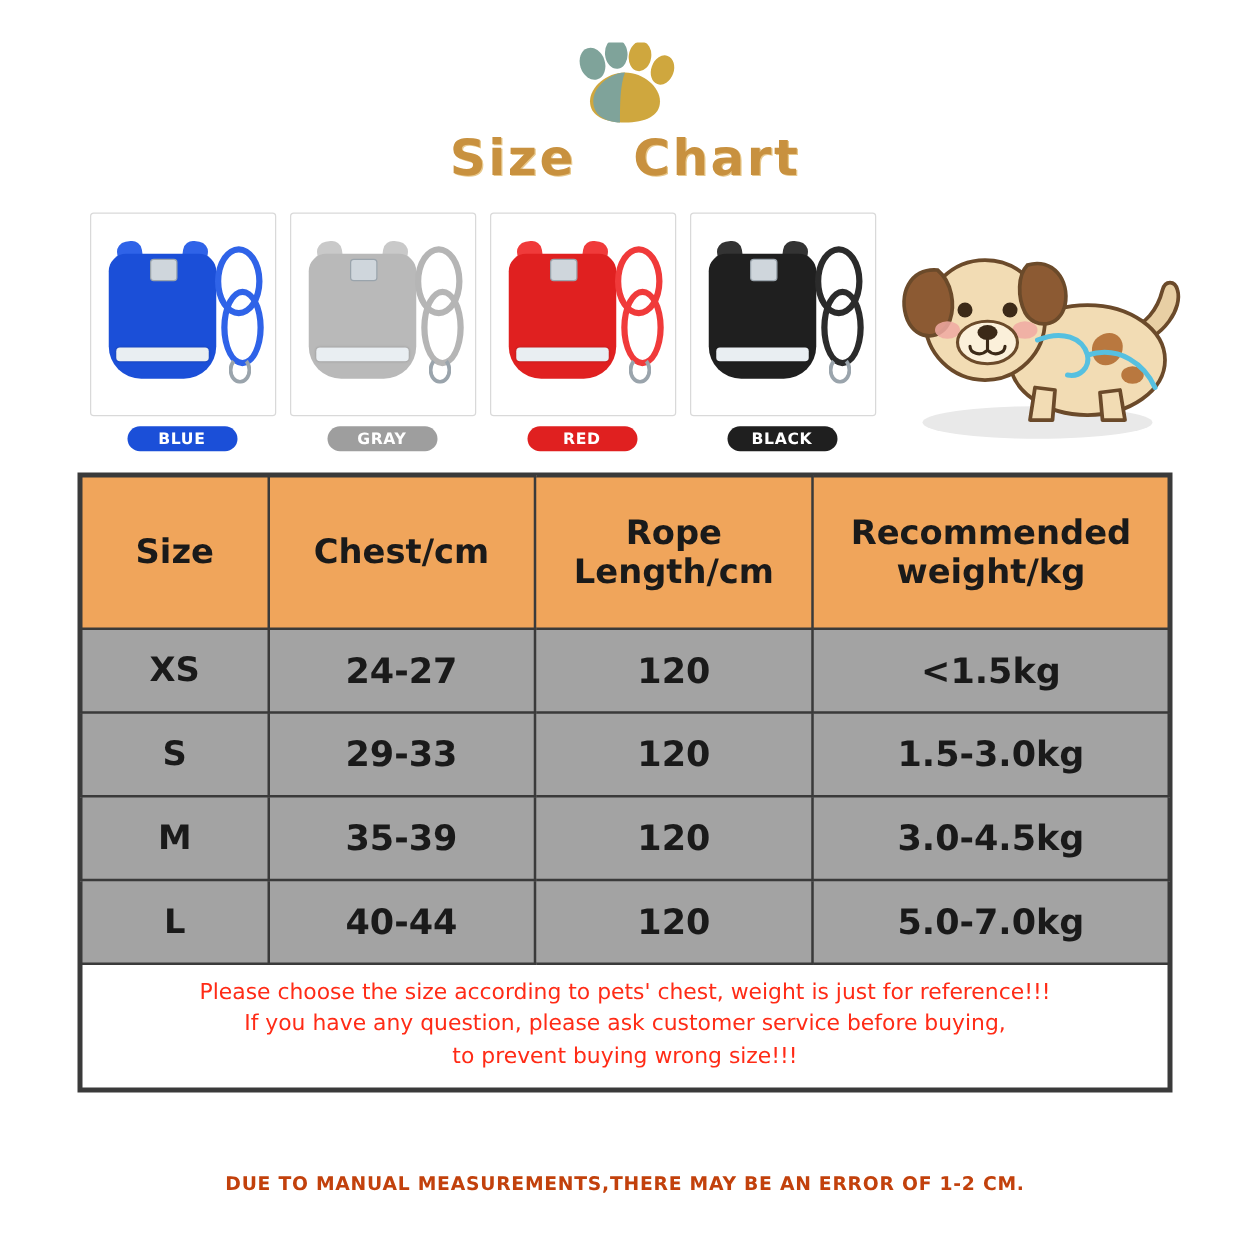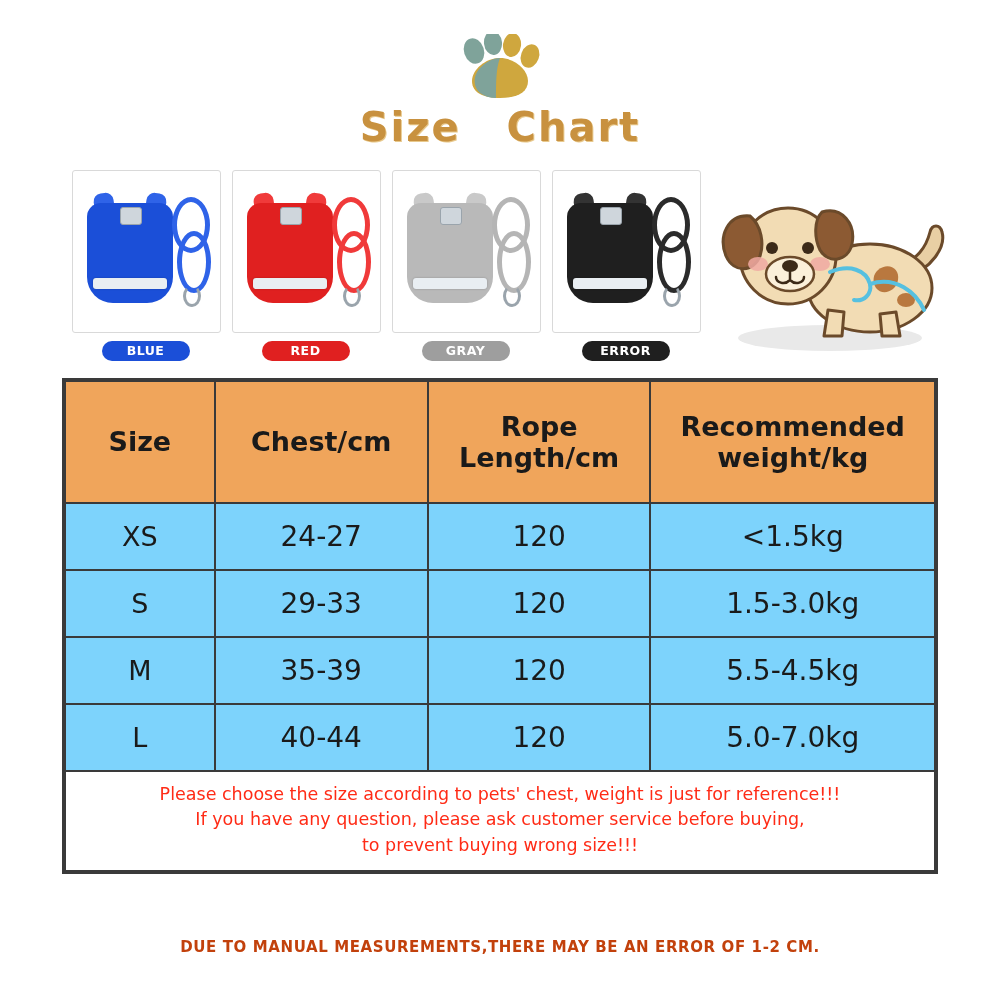--- a/index.html
+++ b/index.html
@@ -109,22 +109,22 @@
     background:#f0a55b;
     font-size:27px;
     font-weight:bold;
     height:112px;
     line-height:1.15;
     padding:4px 6px;
   }
   tbody td{
     height:63px;
     font-size:28px;
-    font-weight:normal;
-    background:#7dd3fc;
+    font-weight:bold;
+    background:#a3a3a3;
   }
   tbody td.size-col{font-size:27px;}
   col.c1{width:17.2%;}
   col.c2{width:24.5%;}
   col.c3{width:25.6%;}
   col.c4{width:32.7%;}
 
   .notes{
     border:2px solid #3a3a3a;
     border-top:none;
@@ -182,69 +182,69 @@
           <div class="coil c2" style="border-color:#2f63e8"></div>
           <div class="hook"></div>
         </div>
       </div>
       <div class="label" style="background:#1b4fd8">BLUE</div>
     </div>
 
     <div class="swatch">
       <div class="swatch-box">
         <div class="harness">
+          <div class="strapL" style="background:#c9c9c9"></div>
+          <div class="strapR" style="background:#c9c9c9"></div>
+          <div class="body" style="background:#b9b9b9"></div>
+          <div class="buckle"></div>
+          <div class="reflect"></div>
+        </div>
+        <div class="leash">
+          <div class="coil c1" style="border-color:#b5b5b5"></div>
+          <div class="coil c2" style="border-color:#b5b5b5"></div>
+          <div class="hook"></div>
+        </div>
+      </div>
+      <div class="label gray" style="background:#9e9e9e">GRAY</div>
+    </div>
+
+    <div class="swatch">
+      <div class="swatch-box">
+        <div class="harness">
           <div class="strapL" style="background:#f03a3a"></div>
           <div class="strapR" style="background:#f03a3a"></div>
           <div class="body" style="background:#e02020"></div>
           <div class="buckle"></div>
           <div class="reflect"></div>
         </div>
         <div class="leash">
           <div class="coil c1" style="border-color:#f03a3a"></div>
           <div class="coil c2" style="border-color:#f03a3a"></div>
           <div class="hook"></div>
         </div>
       </div>
       <div class="label" style="background:#e02020">RED</div>
-    </div>
-
-    <div class="swatch">
-      <div class="swatch-box">
-        <div class="harness">
-          <div class="strapL" style="background:#c9c9c9"></div>
-          <div class="strapR" style="background:#c9c9c9"></div>
-          <div class="body" style="background:#b9b9b9"></div>
-          <div class="buckle"></div>
-          <div class="reflect"></div>
-        </div>
-        <div class="leash">
-          <div class="coil c1" style="border-color:#b5b5b5"></div>
-          <div class="coil c2" style="border-color:#b5b5b5"></div>
-          <div class="hook"></div>
-        </div>
-      </div>
-      <div class="label gray" style="background:#9e9e9e">GRAY</div>
     </div>
 
     <div class="swatch">
       <div class="swatch-box">
         <div class="harness">
           <div class="strapL" style="background:#333333"></div>
           <div class="strapR" style="background:#333333"></div>
           <div class="body" style="background:#1f1f1f"></div>
           <div class="buckle"></div>
           <div class="reflect"></div>
         </div>
         <div class="leash">
           <div class="coil c1" style="border-color:#2b2b2b"></div>
           <div class="coil c2" style="border-color:#2b2b2b"></div>
           <div class="hook"></div>
         </div>
       </div>
-      <div class="label black" style="background:#1f1f1f">ERROR</div>
+      <div class="label black" style="background:#1f1f1f">BLACK</div>
     </div>
 
   </div>
 
   <svg class="dog" viewBox="0 0 260 200">
     <ellipse cx="120" cy="178" rx="92" ry="13" fill="#e9e9e9"></ellipse>
 
     <path d="M196 116 C222 110 236 86 232 72 C230 64 222 64 220 72 C216 88 206 100 192 104 Z" fill="#e8cfa4" stroke="#6b4a2a" stroke-width="3" stroke-linejoin="round"></path>
 
     <ellipse cx="160" cy="128" rx="62" ry="44" fill="#f2dcb4" stroke="#6b4a2a" stroke-width="3"></ellipse>
@@ -306,21 +306,21 @@
         <tr>
           <td class="size-col">S</td>
           <td>29-33</td>
           <td>120</td>
           <td>1.5-3.0kg</td>
         </tr>
         <tr>
           <td class="size-col">M</td>
           <td>35-39</td>
           <td>120</td>
-          <td>5.5-4.5kg</td>
+          <td>3.0-4.5kg</td>
         </tr>
         <tr>
           <td class="size-col">L</td>
           <td>40-44</td>
           <td>120</td>
           <td>5.0-7.0kg</td>
         </tr>
       </tbody>
     </table>
 

